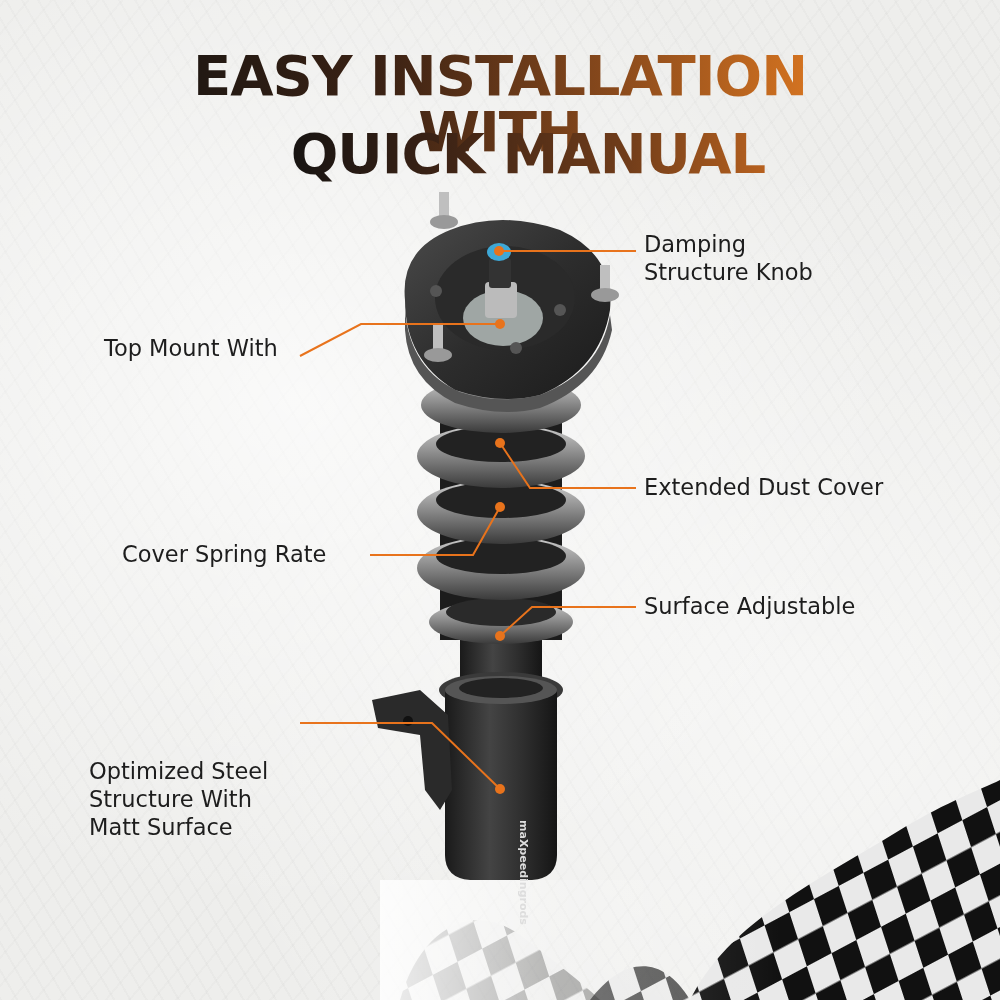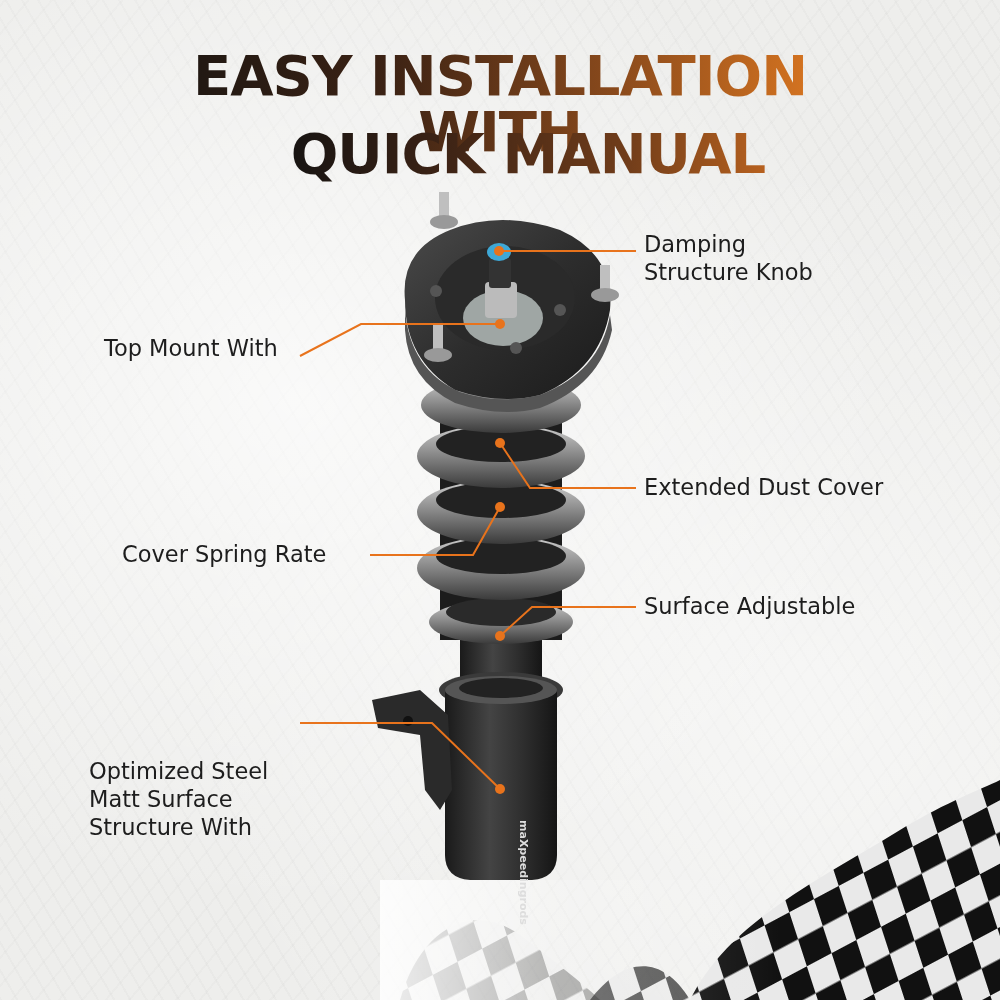--- a/index.html
+++ b/index.html
@@ -156,15 +156,15 @@
   <div>Extended Dust Cover</div>
 </div>
 <div class="label" style="left:122px; top:540px;">
   <div>Cover Spring Rate</div>
 </div>
 <div class="label" style="left:644px; top:592px;">
   <div>Surface Adjustable</div>
 </div>
 <div class="label" style="left:89px; top:709px;margin-top:48px;">
   <div>Optimized Steel</div>
+    <div>Structure With</div>
     <div>Matt Surface</div>
-    <div>Structure With</div>
 </div>
 
 </body></html>

